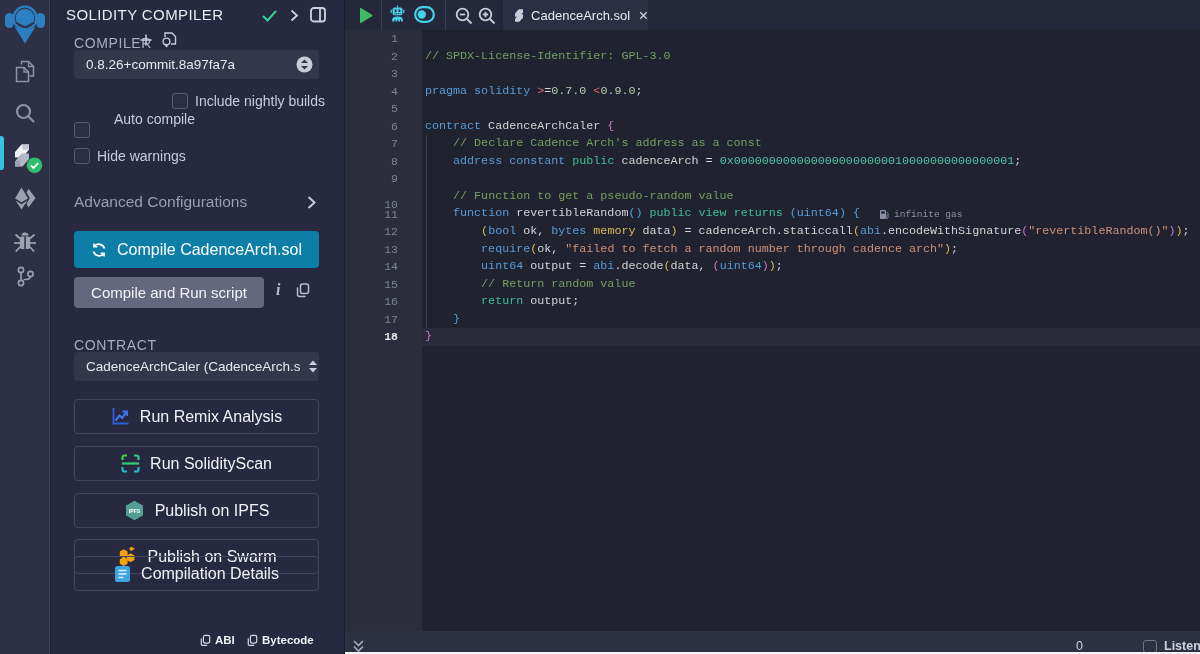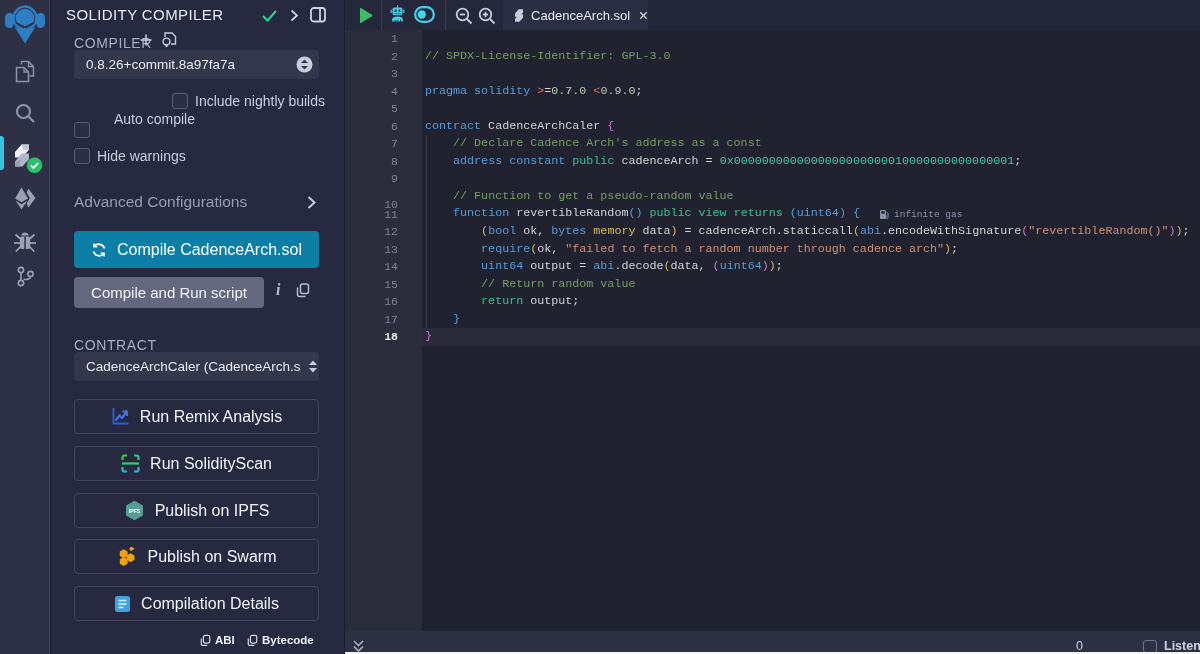--- a/index.html
+++ b/index.html
@@ -219,21 +219,21 @@
   </div>
   <div class="btn" style="top:539px;">
     <svg width="21" height="21" viewBox="0 0 21 21" fill="#f2a20d">
       <path d="M6.7 3.2 L10.6 5.45 V9.95 L6.7 12.2 L2.8 9.95 V5.45 Z"></path>
       <path d="M6.7 11.1 L10.6 13.35 V17.85 L6.7 20.1 L2.8 17.85 V13.35 Z"></path>
       <path d="M13.55 7.15 L17.45 9.4 V13.9 L13.55 16.15 L9.65 13.9 V9.4 Z"></path>
       <path d="M14.3 0.8 L17.8 2.8 L14.3 4.9 L12.6 3.9 V1.8 Z"></path>
     </svg>
     <span>Publish on Swarm</span>
   </div>
-  <div class="btn" style="top:586px;">
+  <div class="btn" style="top:556px;">
     <svg width="17" height="18" viewBox="0 0 17 18">
       <rect x="1" y="1" width="15" height="16" rx="2.5" fill="#3da4e0"></rect>
       <line x1="4.5" y1="5.5" x2="12.5" y2="5.5" stroke="#d9edf8" stroke-width="1.6"></line>
       <line x1="4.5" y1="9" x2="12.5" y2="9" stroke="#d9edf8" stroke-width="1.6"></line>
       <line x1="4.5" y1="12.5" x2="9.5" y2="12.5" stroke="#d9edf8" stroke-width="1.6"></line>
     </svg>
     <span>Compilation Details</span>
   </div>
 
   <svg class="abs" style="left:149px; top:634px;" width="11" height="13" viewBox="0 0 13 14" fill="none" stroke="#d8dbe6" stroke-width="1.4">

